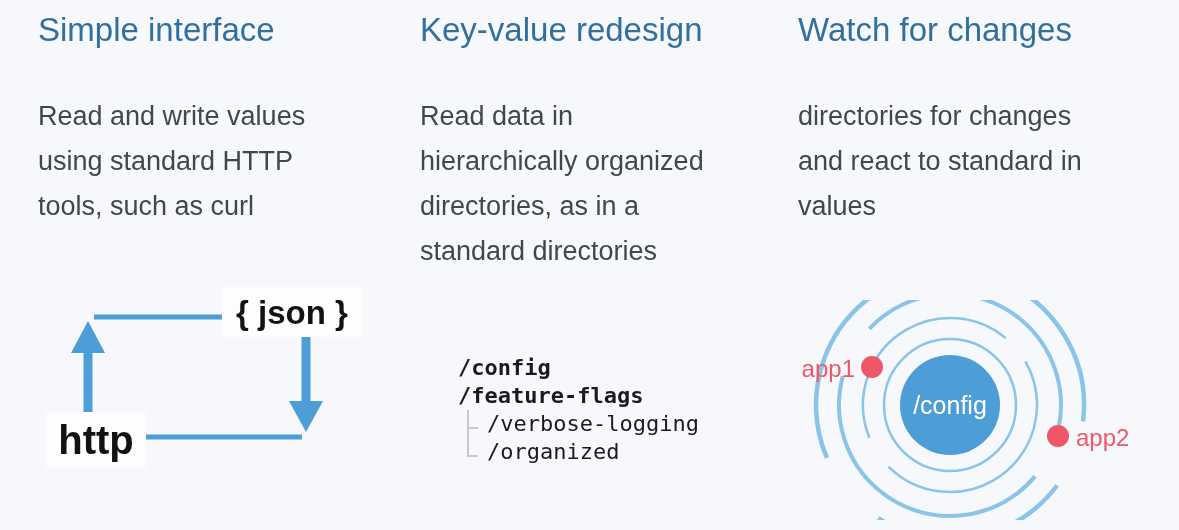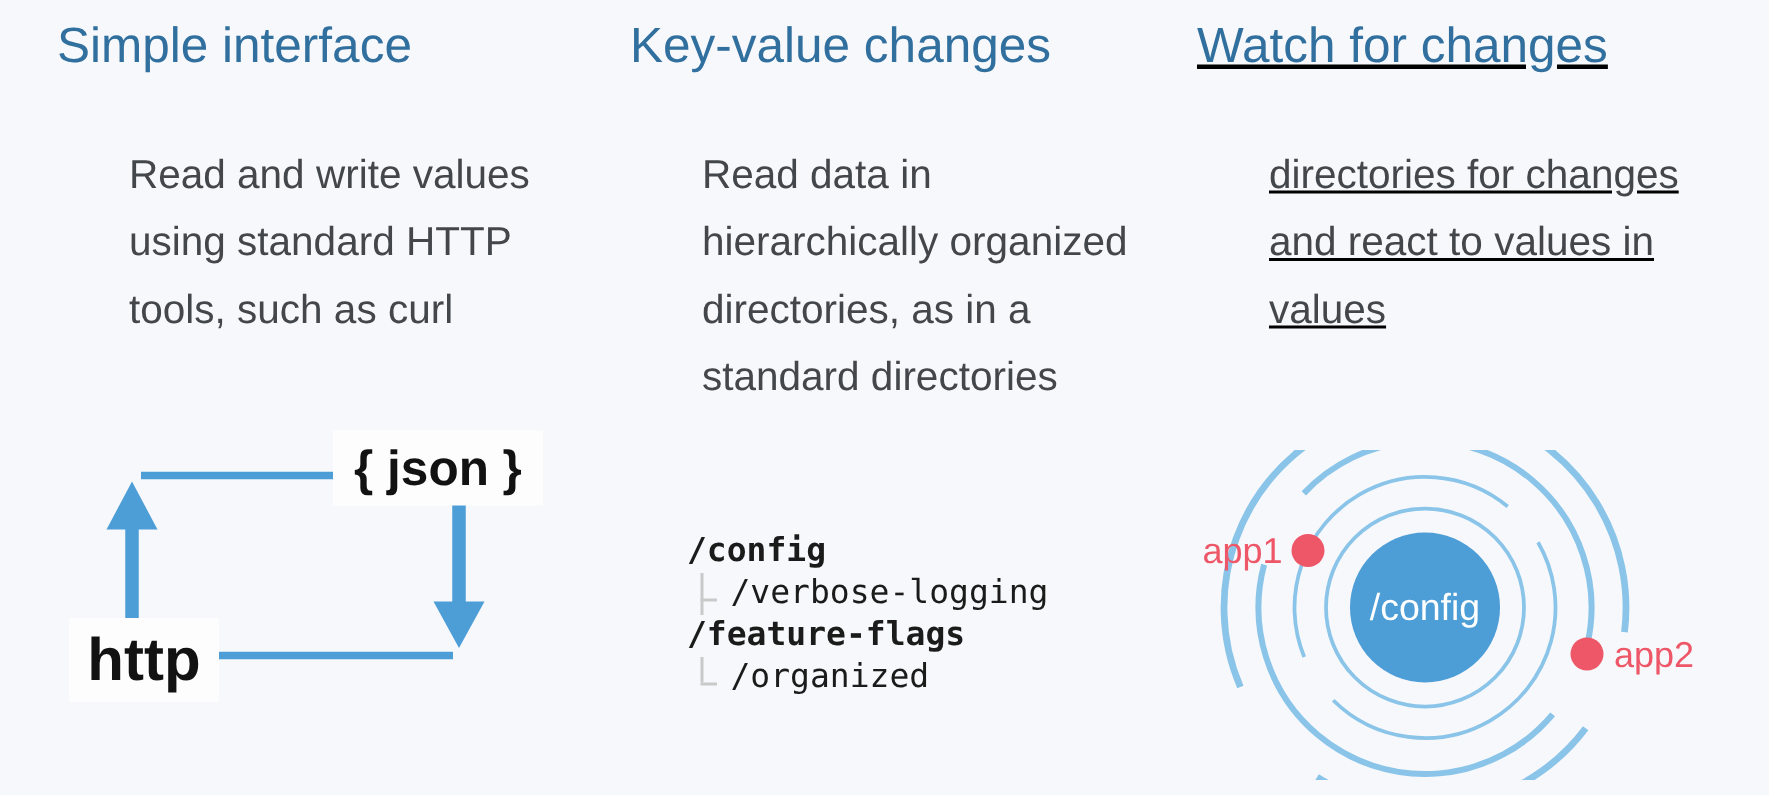--- a/index.html
+++ b/index.html
@@ -13,28 +13,28 @@
     --conn:#c9c9c9;
     --ink:#121212;
   }
   html,body{margin:0;padding:0;}
   body{background:var(--bg);font-family:"Liberation Sans",sans-serif;}
   .page{position:relative;width:1179px;height:530px;background:var(--bg);overflow:hidden;padding-left:32px;}
 
   .col{position:absolute;top:10px;}
   .col-1{left:38px;width:320px;}
   .col-2{left:420px;width:340px;}
-  .col-3{left:798px;width:340px;text-decoration:underline;}
+  .col-3{left:798px;width:340px;}
   .col h2{
     margin:0 0 44px 0;
     font-size:33px;font-weight:400;line-height:1.2;
     color:var(--heading);letter-spacing:0;
   }
   .body-line{
-    font-size:27px;line-height:45px;color:var(--body);font-weight:400;margin-left:48px;
+    font-size:27px;line-height:45px;color:var(--body);font-weight:400;
   }
 
   
   .http-diagram{position:absolute;left:30px;top:278px;}
   .http-diagram text{font-family:"Liberation Sans",sans-serif;font-weight:bold;fill:var(--ink);}
 
   
   .tree{position:absolute;left:458px;top:354px;font-family:"DejaVu Sans Mono",monospace;font-size:22px;color:#1b1b1b;}
   .tree-row{height:28px;line-height:28px;white-space:nowrap;}
   .tree-row.bold{font-weight:bold;}
@@ -56,34 +56,34 @@
   <div class="col col-1">
     <h2>Simple interface</h2>
     <div>
       <div class="body-line">Read and write values</div>
       <div class="body-line">using standard HTTP</div>
       <div class="body-line">tools, such as curl</div>
     </div>
   </div>
 
   <div class="col col-2">
-    <h2>Key-value changes</h2>
+    <h2>Key-value redesign</h2>
     <div>
       <div class="body-line">Read data in</div>
       <div class="body-line">hierarchically organized</div>
       <div class="body-line">directories, as in a</div>
       <div class="body-line">standard directories</div>
     </div>
   </div>
 
   <div class="col col-3">
     <h2>Watch for changes</h2>
     <div>
       <div class="body-line">directories for changes</div>
-      <div class="body-line">and react to values in</div>
+      <div class="body-line">and react to standard in</div>
       <div class="body-line">values</div>
     </div>
   </div>
 
   <svg class="http-diagram" width="350" height="210" viewBox="0 0 350 210">
 
     <line x1="64" y1="39" x2="194" y2="39" stroke="#4d9dd6" stroke-width="5"></line>
 
     <line x1="114" y1="159" x2="272" y2="159" stroke="#4d9dd6" stroke-width="5"></line>
 
@@ -105,25 +105,25 @@
     <g>
       <rect x="16" y="134" width="100" height="56" fill="#fdfdfd"></rect>
       <text x="66" y="162" text-anchor="middle" dominant-baseline="central" font-size="40">http</text>
     </g>
   </svg>
 
   <div class="tree">
     <div class="tree-row bold">
       <span class="tree-label">/config</span>
     </div>
+    <div class="tree-row bold">
+      <span class="tree-label">/feature-flags</span>
+    </div>
     <div class="tree-row">
       <span class="conn tee"></span><span class="tree-label">/verbose-logging</span>
-    </div>
-    <div class="tree-row bold">
-      <span class="tree-label">/feature-flags</span>
     </div>
     <div class="tree-row">
       <span class="conn elbow"></span><span class="tree-label">/organized</span>
     </div>
   </div>
 
   <svg class="watch-diagram" width="384" height="220" viewBox="0 0 384 220">
 
     <circle cx="155" cy="105" r="134" fill="none" stroke="#8ac4e9" stroke-width="4.5" stroke-dasharray="180 70 200 80 240 72" transform="rotate(-70 155 105)"></circle>
     <circle cx="155" cy="105" r="111" fill="none" stroke="#8ac4e9" stroke-width="4" stroke-dasharray="300 55 290 52" transform="rotate(40 155 105)"></circle>

